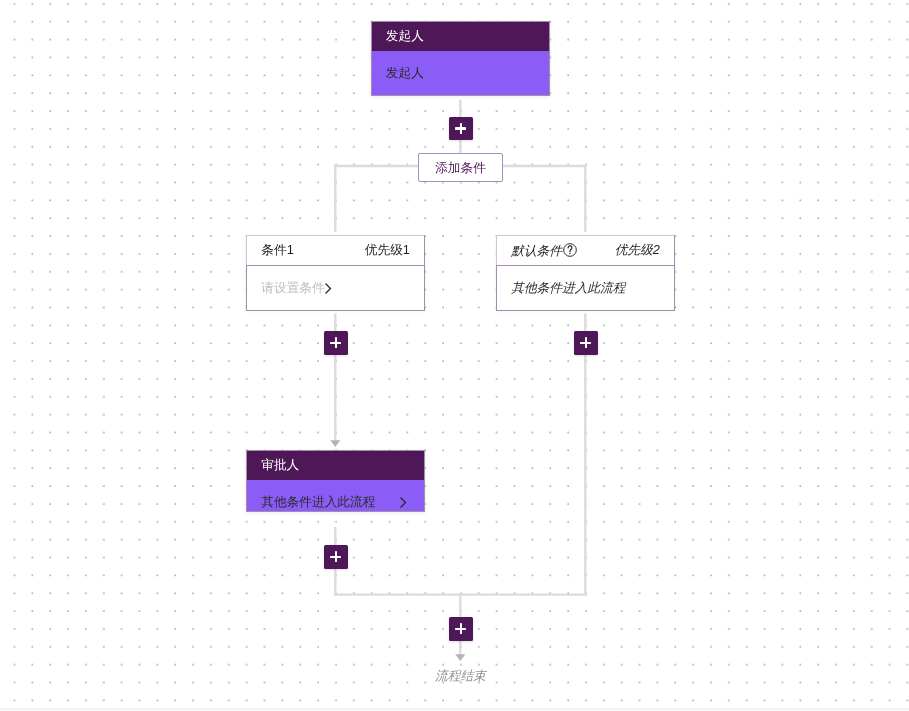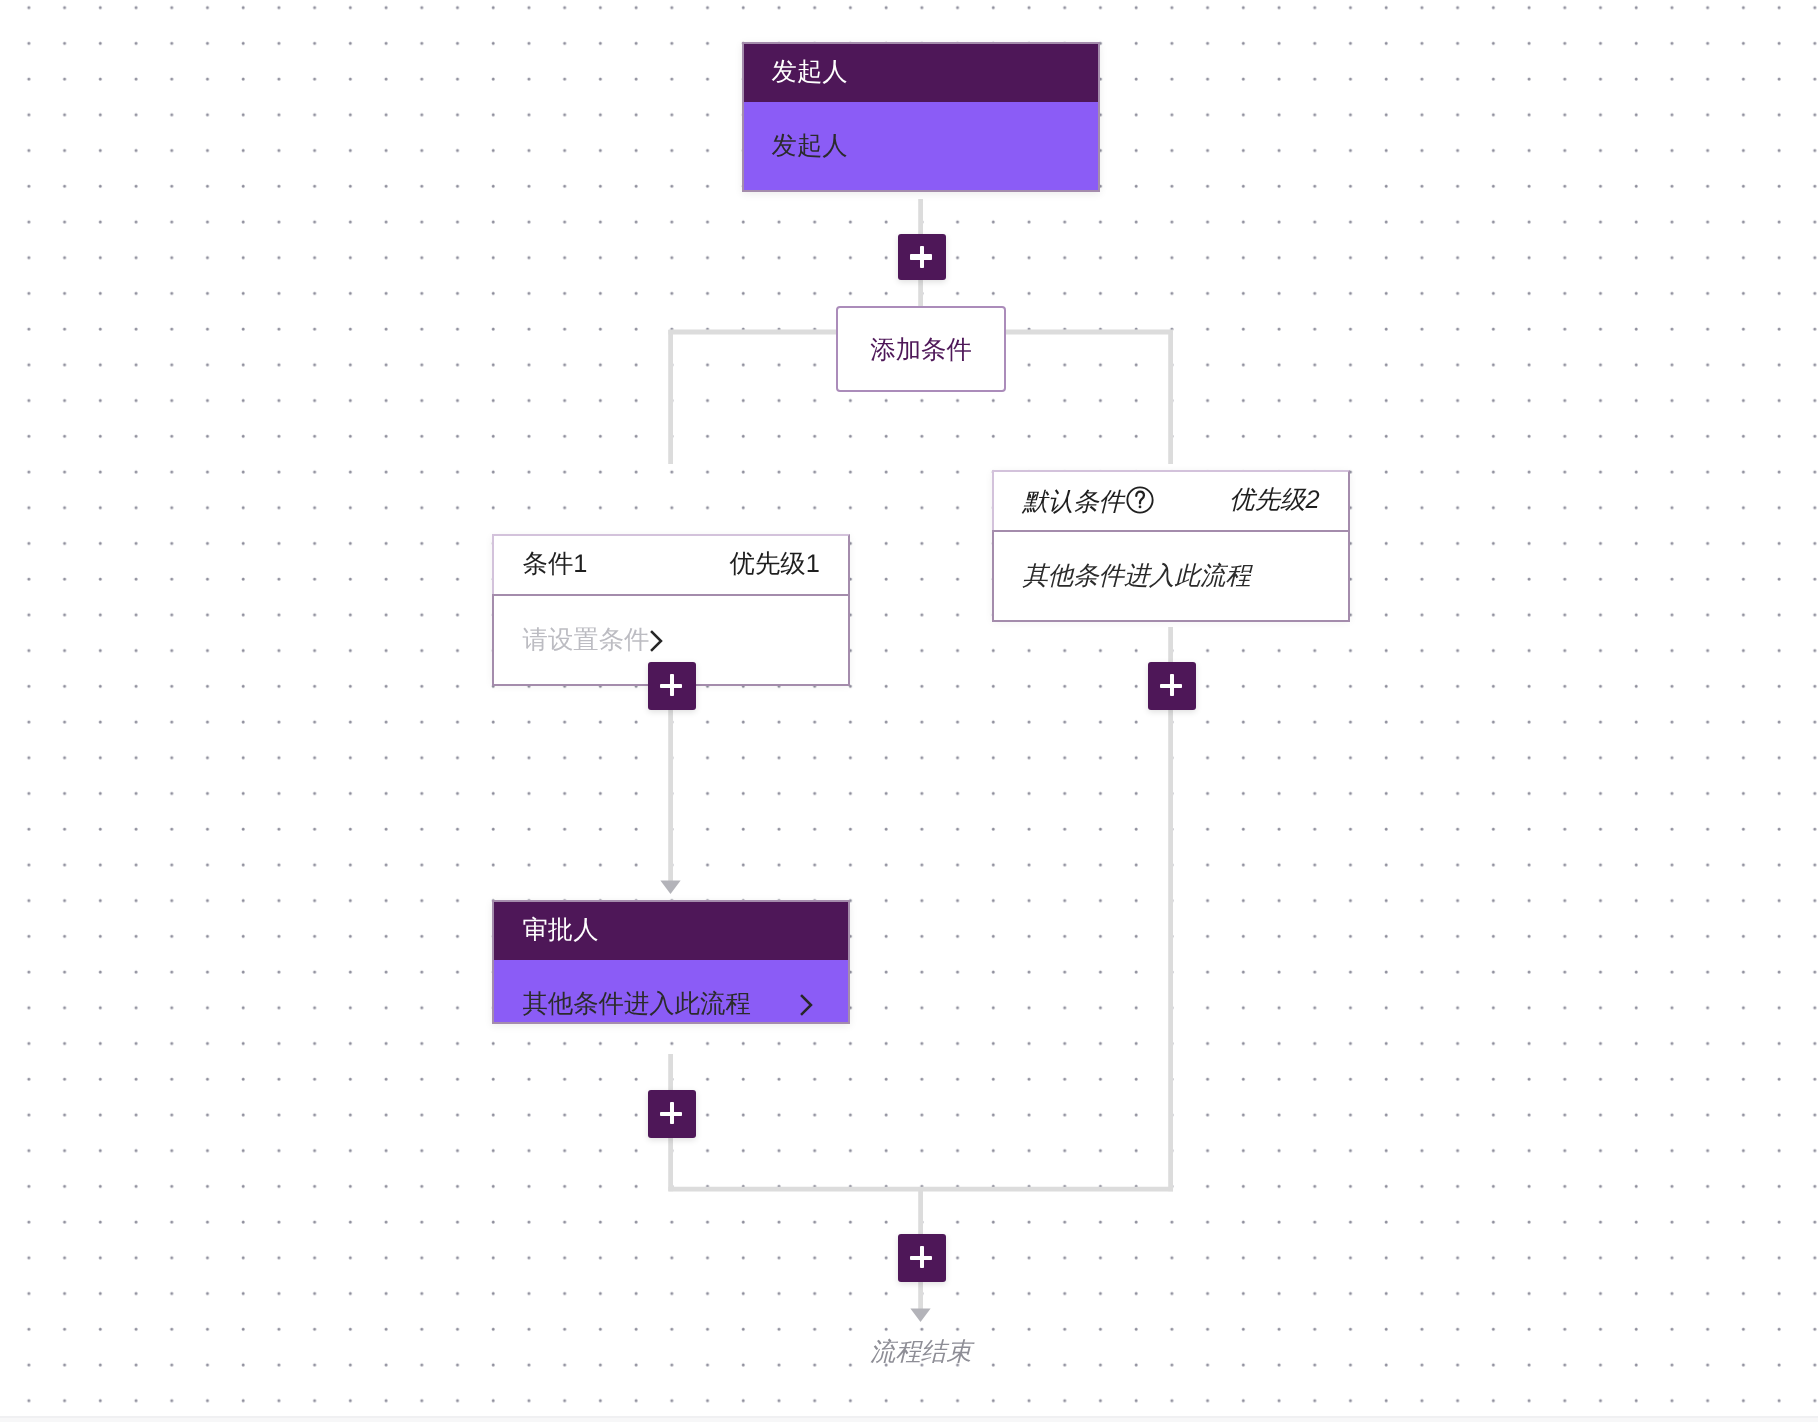--- a/index.html
+++ b/index.html
@@ -175,25 +175,25 @@
     <div class="node-head">发起人</div>
     <div class="node-body">
       <span>发起人</span>
     </div>
   </div>
 
   <div class="plus" style="left:449px; top:116.9px;">
       <span class="pi"></span>
     </div>
 
-  <div class="addcond" style="left:418px; top:153px; width:85px; height:43px;">
+  <div class="addcond" style="left:418px; top:153px; width:85px; height:29px;">
     <span>添加条件</span>
   </div>
 
-  <div class="cond" style="left:246.3px; top:235.2px; width:178.6px; height:75px;margin-top:32px;">
+  <div class="cond" style="left:246.3px; top:235.2px; width:178.6px; height:75px;">
     <div class="cond-head">
       <span>条件1</span>
       <span>优先级1</span>
     </div>
     <div class="cond-body">
       <span class="placeholder">请设置条件</span>
       <span class="chev">
         <svg width="7" height="11" viewBox="0 0 7 11">
             <path d="M0.95 0.95 L5.5 5.5 L0.95 10.05" stroke="#272727" stroke-width="1.25" fill="none" stroke-linecap="square" stroke-linejoin="miter"></path>
           </svg>

